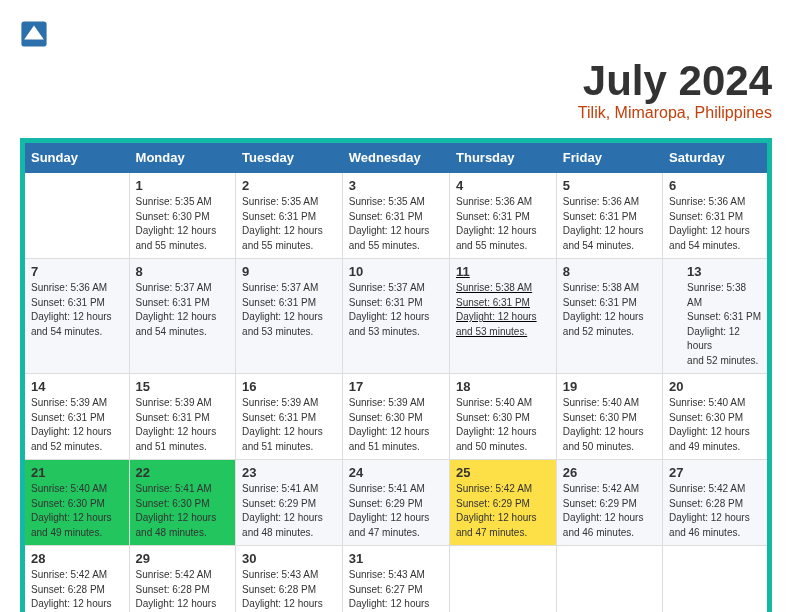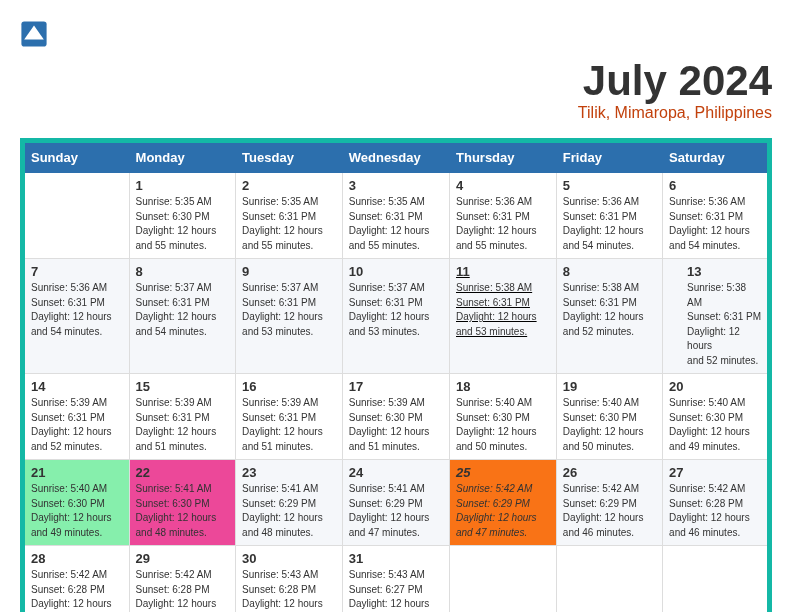--- a/index.html
+++ b/index.html
@@ -201,37 +201,37 @@
         <td>
           <div class="day-number">19</div>
           <div class="day-info">Sunrise: 5:40 AM<br>Sunset: 6:30 PM<br>Daylight: 12 hours<br>and 50 minutes.</div>
         </td>
         <td>
           <div class="day-number">20</div>
           <div class="day-info">Sunrise: 5:40 AM<br>Sunset: 6:30 PM<br>Daylight: 12 hours<br>and 49 minutes.</div>
         </td>
       </tr>
       <tr class="week-row" style="background: rgb(245, 247, 250);">
-        <td style="background: #86efac;">
+        <td style="background: #22c55e;">
           <div class="day-number">21</div>
           <div class="day-info">Sunrise: 5:40 AM<br>Sunset: 6:30 PM<br>Daylight: 12 hours<br>and 49 minutes.</div>
         </td>
-        <td style="background: #ec4899;">
+        <td style="background: #22c55e;">
           <div class="day-number">22</div>
           <div class="day-info">Sunrise: 5:41 AM<br>Sunset: 6:30 PM<br>Daylight: 12 hours<br>and 48 minutes.</div>
         </td>
         <td style="background: rgb(245, 247, 250);">
           <div class="day-number">23</div>
           <div class="day-info">Sunrise: 5:41 AM<br>Sunset: 6:29 PM<br>Daylight: 12 hours<br>and 48 minutes.</div>
         </td>
         <td style="background: rgb(245, 247, 250);">
           <div class="day-number">24</div>
           <div class="day-info">Sunrise: 5:41 AM<br>Sunset: 6:29 PM<br>Daylight: 12 hours<br>and 47 minutes.</div>
         </td>
-        <td style="background: #f97316; font-style: italic;">
+        <td style="background: #fde047;">
           <div class="day-number">25</div>
           <div class="day-info">Sunrise: 5:42 AM<br>Sunset: 6:29 PM<br>Daylight: 12 hours<br>and 47 minutes.</div>
         </td>
         <td style="background: rgb(245, 247, 250); margin-top: 21px;">
           <div class="day-number">26</div>
           <div class="day-info">Sunrise: 5:42 AM<br>Sunset: 6:29 PM<br>Daylight: 12 hours<br>and 46 minutes.</div>
         </td>
         <td style="background: rgb(245, 247, 250);">
           <div class="day-number">27</div>
           <div class="day-info">Sunrise: 5:42 AM<br>Sunset: 6:28 PM<br>Daylight: 12 hours<br>and 46 minutes.</div>

